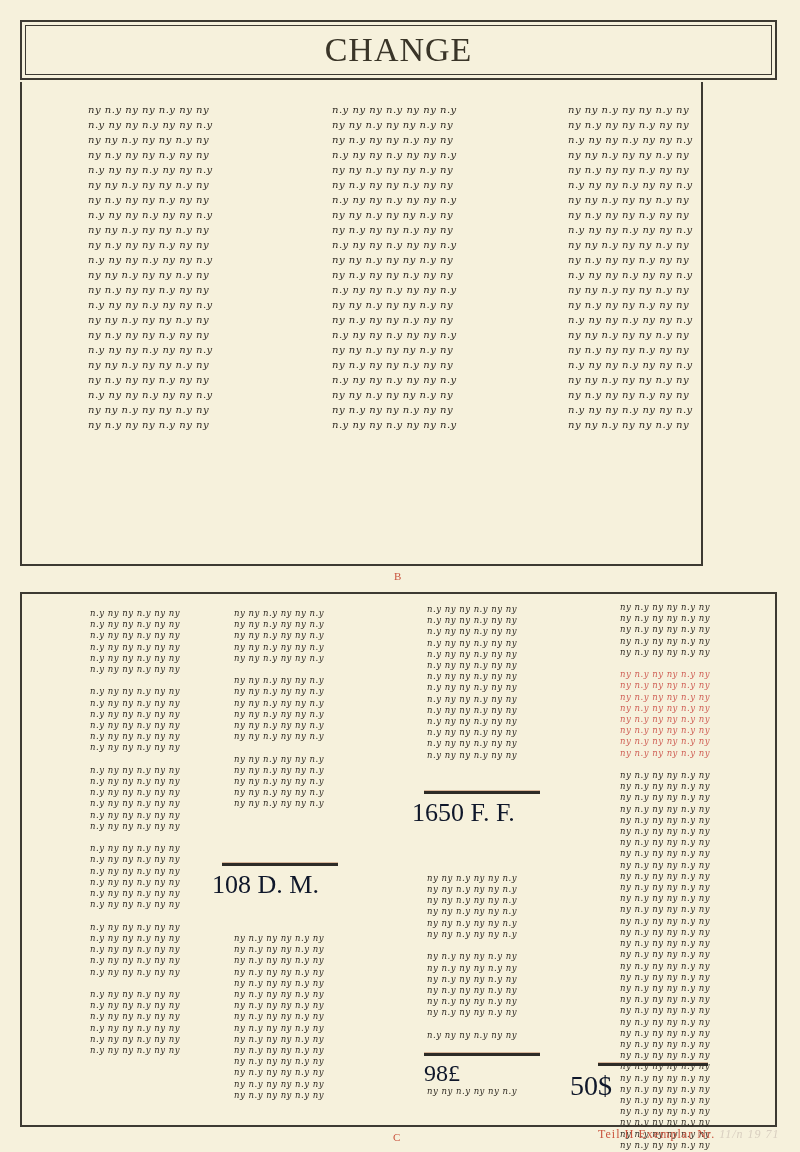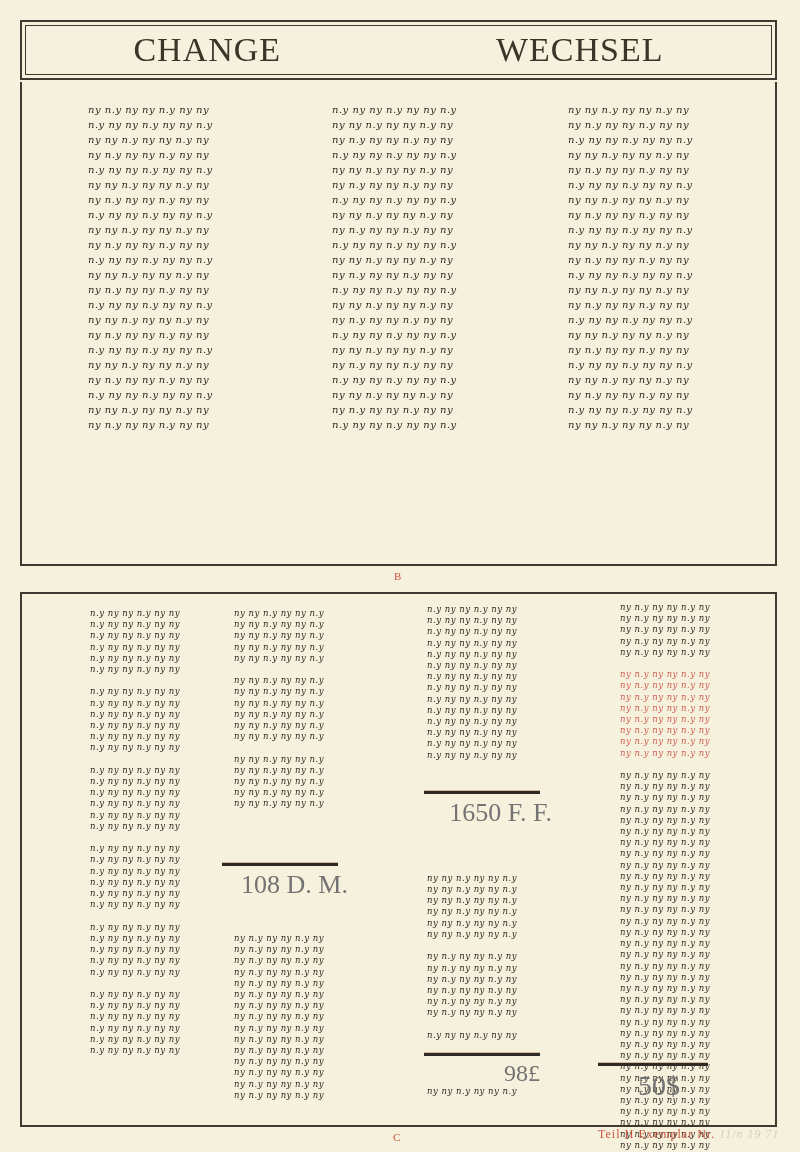--- a/index.html
+++ b/index.html
@@ -1,37 +1,36 @@
 <!DOCTYPE html>
 <html><head>
 <meta charset="utf-8">
 <style>
   html,body{margin:0;padding:0;}
   body{width:800px;height:1152px;background:#f6f1dc;position:relative;overflow:hidden;font-family:"Liberation Serif",serif;color:#3a3528;}
   .frame{position:absolute;border:1.5px solid #3d3a32;}
   .title-box{left:20px;top:20px;width:757px;height:60px;box-sizing:border-box;border:2px solid #3d3a32;padding-left:15px;}
   .title-inner{position:absolute;left:3px;top:3px;right:3px;bottom:3px;border:1px solid #3d3a32;display:flex;justify-content:space-around;align-items:center;}
   .title-inner span{font-size:34px;letter-spacing:1px;color:#3a3528;}
-  .panel-b{left:20px;top:82px;width:757px;height:484px;box-sizing:border-box;border:2px solid #3d3a32;border-top:none;}
+  .panel-b{left:20px;top:82px;width:683px;height:484px;box-sizing:border-box;border:2px solid #3d3a32;border-top:none;}
   .panel-c{left:20px;top:592px;width:757px;height:535px;box-sizing:border-box;border:2px solid #3d3a32;padding-left:32px;}
   .label{position:absolute;color:#c9543e;font-size:11px;}
   .col{position:absolute;font-family:"DejaVu Serif",serif;font-style:italic;font-size:10px;line-height:15px;color:#2f2a22;white-space:pre;letter-spacing:0.5px;}
   .col.small{font-size:8.5px;line-height:11.2px;}
   .red{color:#cf5f55;}
   .rule{position:absolute;height:3px;background:#2d2b26;border-top:1px solid #d9b79a;}
-  .amount{position:absolute;color:#737373;font-family:"Liberation Serif",serif;text-align:right;}
+  .amount{position:absolute;color:#0f172a;font-family:"Liberation Serif",serif;text-align:left;}
   .teil{position:absolute;left:598px;top:1127px;color:#c9543e;font-size:12px;letter-spacing:1px;}
 </style>
 </head>
 <body>
 
 <div class="frame title-box">
   <div class="title-inner">
     <span>CHANGE</span>
-    <span>WECHSEL</span>
   </div>
 </div>
 
 <div class="frame panel-b">
   <div class="col" id="b1" style="left:66px;top:20px;">ny n.y ny ny n.y ny ny
 n.y ny ny n.y ny ny n.y
 ny ny n.y ny ny n.y ny
 ny n.y ny ny n.y ny ny
 n.y ny ny n.y ny ny n.y
 ny ny n.y ny ny n.y ny

